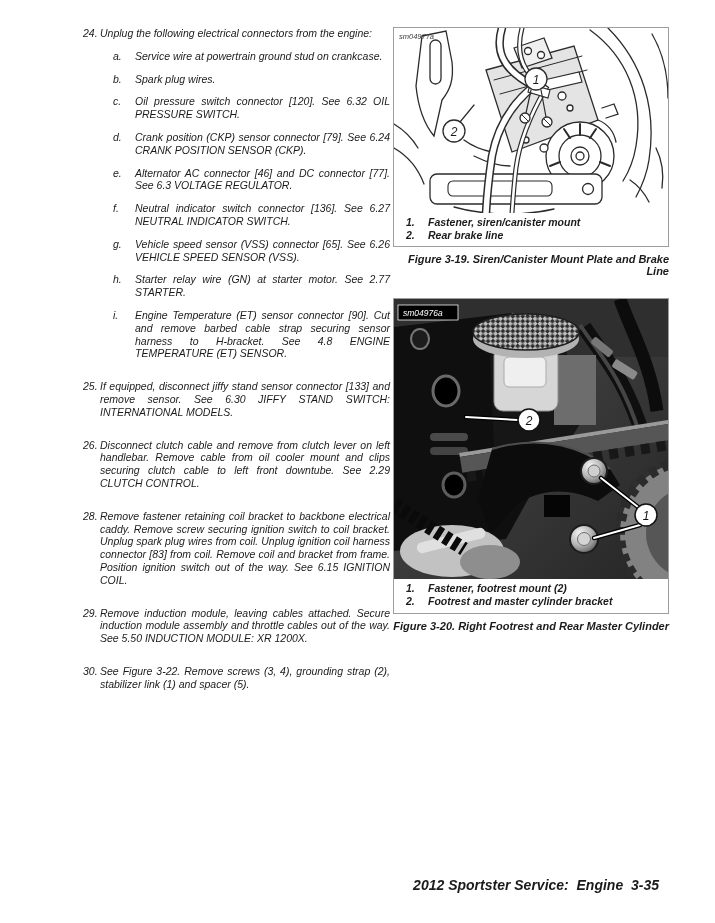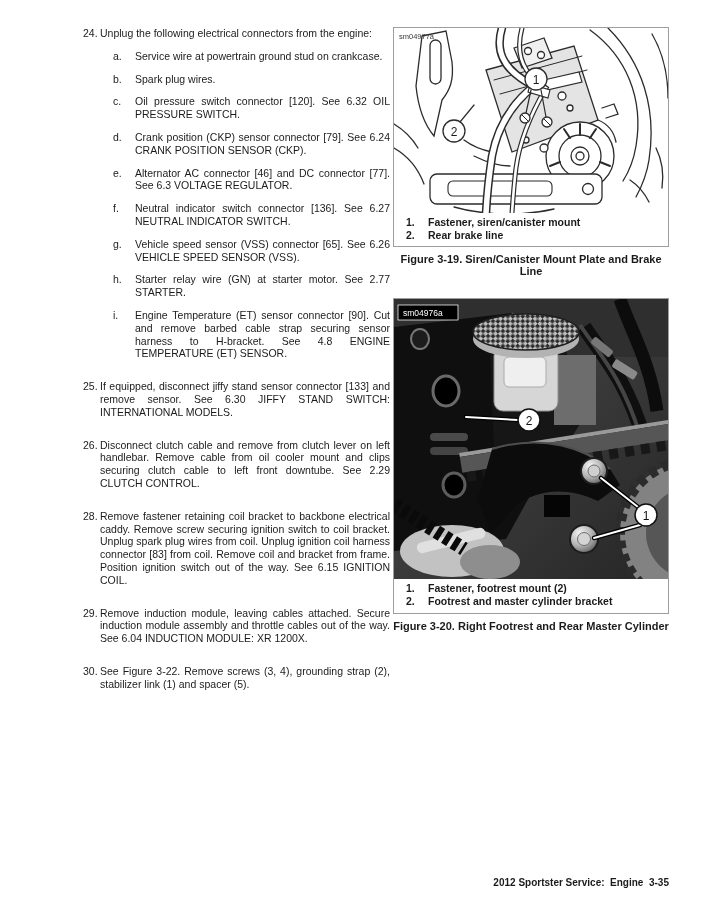--- a/index.html
+++ b/index.html
@@ -3,20 +3,21 @@
 <meta charset="utf-8">
 <style>
   html,body{margin:0;padding:0;background:#ffffff;}
   .page{
     position:relative;
     width:715px;height:923px;
     background:#ffffff;
     font-family:"Liberation Sans","DejaVu Sans",sans-serif;
     color:#1b1b1b;
     overflow:hidden;
+    font-style:italic;
   }
   .content{display:flex;padding:27px 0 0 83px;}
   .left-col{width:307px;font-size:10.5px;line-height:1.22;}
   .right-col{width:276px;margin-left:3px;}
 
   .step{display:flex;margin-top:20px;}
   .step:first-child{margin-top:0;}
   .step .num{flex:0 0 17px;}
   .step .txt{flex:1;text-align:justify;}
   .substep{display:flex;margin-top:10px;margin-left:30px;}
@@ -31,26 +32,26 @@
   .legend{
     padding:3px 6px 4px 12px;
     font-weight:bold;font-size:10.5px;line-height:1.25;
     background:#ffffff;
   }
   .legend-row{display:flex;}
   .legend-row .lnum{flex:0 0 22px;}
   .legend-row .ltxt{flex:1;}
   .fig-caption{
     margin:6px 0 0 0;
-    text-align:center;font-weight:bold;font-size:11px;
+    text-align:right;font-weight:bold;font-size:11px;
   }
   .figure-block{margin-bottom:21px;}
   .footer{
-    position:absolute;top:877px;right:46px;
-    font-weight:bold;font-size:10px;white-space:pre;
+    position:absolute;top:877px;right:56px;
+    font-weight:bold;font-size:14px;white-space:pre;
   }
 </style>
 </head>
 <body>
 
 <div class="page">
   <div class="content">
 
     <div class="left-col">
 
@@ -102,21 +103,21 @@
       <div class="step">
         <span class="num">26.</span>
         <span class="txt">Disconnect clutch cable and remove from clutch lever on left handlebar. Remove cable from oil cooler mount and clips securing clutch cable to left front downtube. See 2.29 CLUTCH CONTROL.</span>
       </div>
       <div class="step">
         <span class="num">28.</span>
         <span class="txt">Remove fastener retaining coil bracket to backbone electrical caddy. Remove screw securing ignition switch to coil bracket. Unplug spark plug wires from coil. Unplug ignition coil harness connector [83] from coil. Remove coil and bracket from frame. Position ignition switch out of the way. See 6.15 IGNITION COIL.</span>
       </div>
       <div class="step">
         <span class="num">29.</span>
-        <span class="txt">Remove induction module, leaving cables attached. Secure induction module assembly and throttle cables out of the way. See 6.04 INDUCTION MODULE: XR 1200X.</span>
+        <span class="txt">Remove induction module, leaving cables attached. Secure induction module assembly and throttle cables out of the way. See 5.50 INDUCTION MODULE: XR 1200X.</span>
       </div>
       <div class="step">
         <span class="num">30.</span>
         <span class="txt">See Figure 3-22. Remove screws (3, 4), grounding strap (2), stabilizer link (1) and spacer (5).</span>
       </div>
     </div>
 
     <div class="right-col">
 
       <div class="figure-block">

